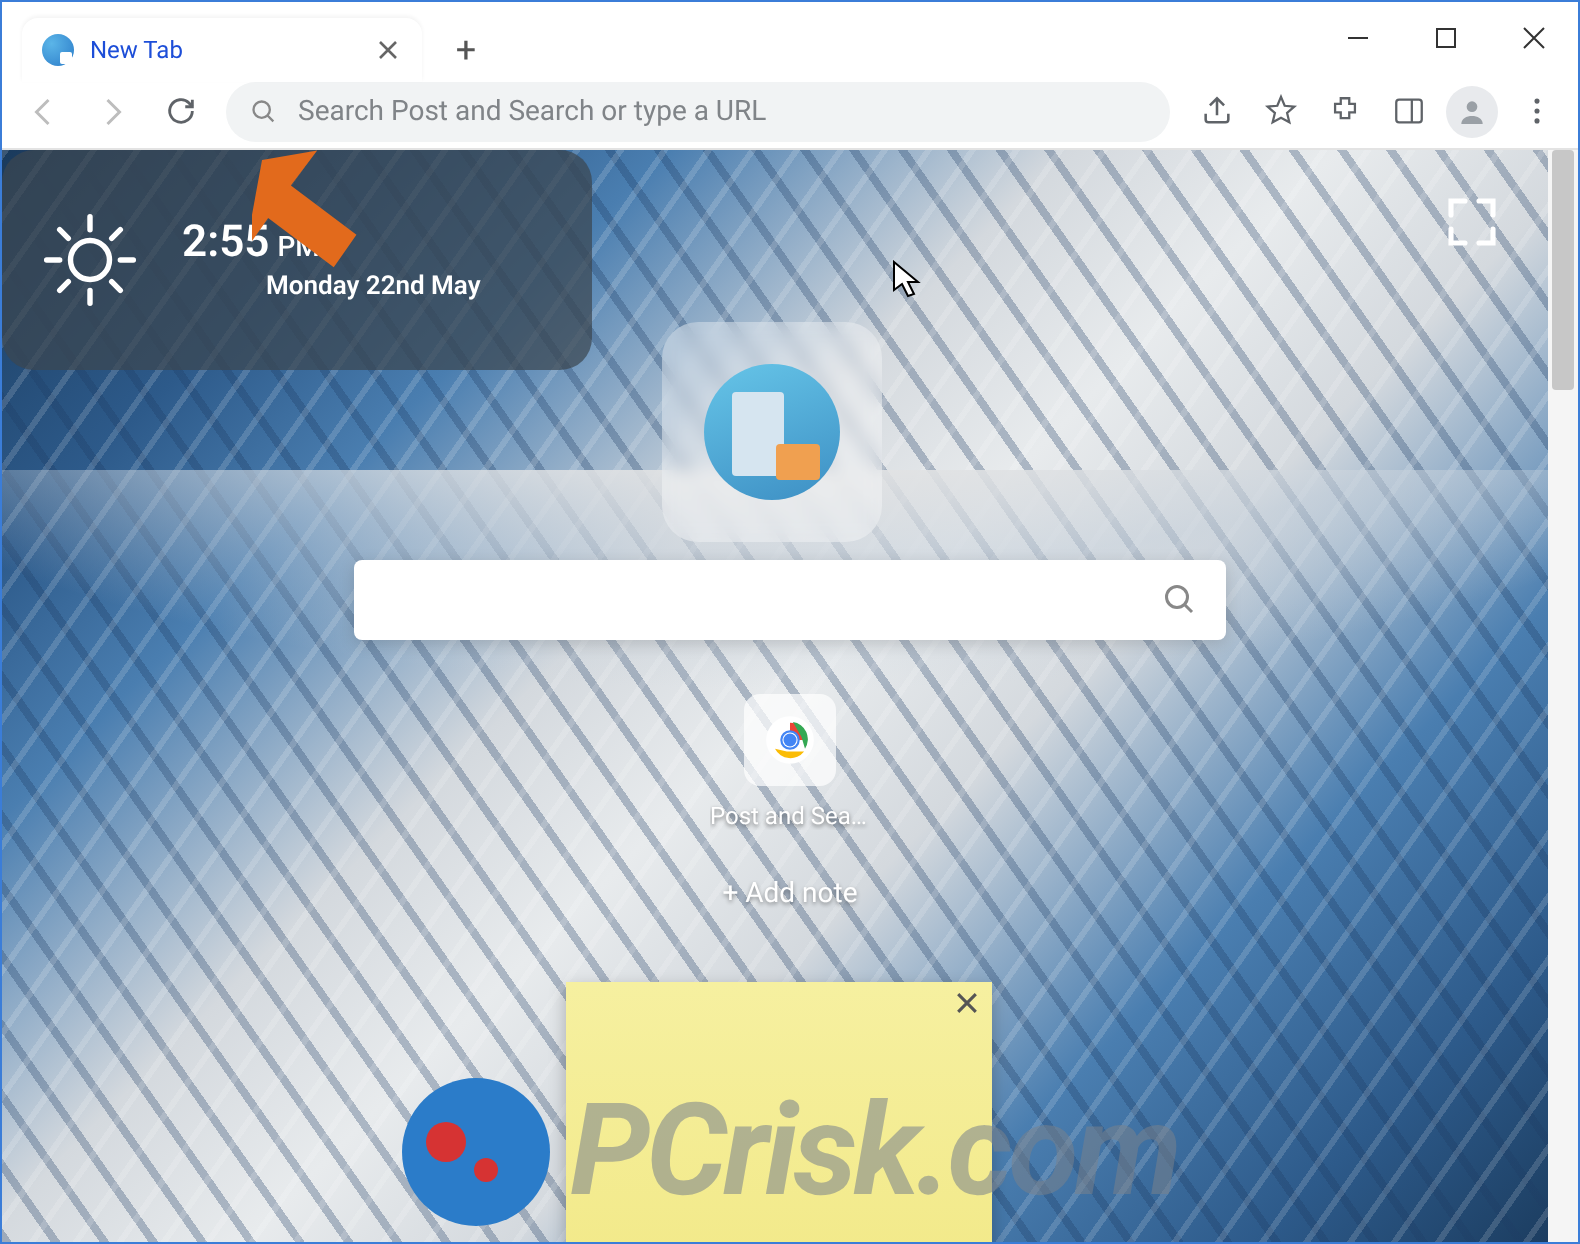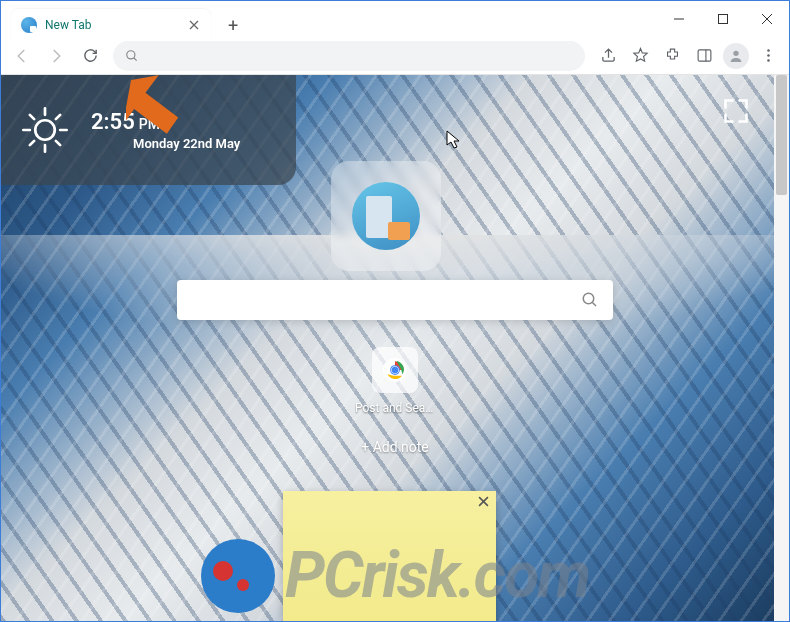--- a/index.html
+++ b/index.html
@@ -9,21 +9,21 @@
 .window { width: 100%; height: 100%; border: 1px solid #3b7dd8; position: relative; background: #fff; }
 .titlebar { height: 36px; display: flex; align-items: center; justify-content: flex-end; background: #fff; }
 .titlebar-btn { width: 44px; height: 32px; display: flex; align-items: center; justify-content: center; color: #555; }
 .titlebar-btn svg { width: 12px; height: 12px; stroke: #333; stroke-width: 1; fill: none; }
 
 
 .tabstrip { position: absolute; top: 8px; left: 10px; display: flex; align-items: center; gap: 8px; }
 .tab { display: flex; align-items: center; gap: 8px; background: #fff; border-radius: 8px 8px 0 0; padding: 6px 10px; height: 32px; width: 200px; box-shadow: 0 -1px 2px rgba(0,0,0,0.05); }
 .tab-favicon { width: 16px; height: 16px; border-radius: 50%; background: radial-gradient(circle at 30% 30%, #5bb5e8, #2b7cc9); position: relative; }
 .tab-favicon::after { content: ""; position: absolute; width: 6px; height: 6px; background:#fff; bottom:1px; right:1px; border-radius:1px; }
-.tab-title { flex: 1; font-size: 12px; color: #0f766e; white-space: nowrap; overflow: hidden; text-overflow: ellipsis; }
+.tab-title { flex: 1; font-size: 12px; color: #1d4ed8; white-space: nowrap; overflow: hidden; text-overflow: ellipsis; }
 .tab-close { width: 14px; height: 14px; display: flex; align-items: center; justify-content: center; color: #666; }
 .new-tab { width: 28px; height: 28px; display: flex; align-items: center; justify-content: center; color: #555; font-size: 18px; border-radius: 50%; }
 
 
 .toolbar { height: 38px; display: flex; align-items: center; padding: 0 6px; gap: 4px; border-bottom: 1px solid #e3e3e3; background: #fff; }
 .nav-btn { width: 30px; height: 30px; display: flex; align-items: center; justify-content: center; border-radius: 50%; color: #5f6368; }
 .nav-btn.disabled { color: #bdbdbd; }
 .addressbar { flex: 1; height: 30px; background: #f1f3f4; border-radius: 15px; display: flex; align-items: center; padding: 0 12px; gap: 10px; margin: 0 4px; }
 .addressbar-icon { width: 14px; height: 14px; color: #888; }
 .addressbar-text { flex: 1; font-size: 14px; color: #808488; }
@@ -39,21 +39,21 @@
 .bg::before { content:""; position:absolute; inset:0; background:
   repeating-linear-gradient(125deg, rgba(255,255,255,0.15) 0px, rgba(255,255,255,0.15) 3px, transparent 3px, transparent 18px),
   repeating-linear-gradient(55deg, rgba(30,60,100,0.3) 0px, rgba(30,60,100,0.3) 4px, transparent 4px, transparent 20px);
 }
 .bg-curve { position:absolute; left:0; right:0; top:160px; height:200px; background: radial-gradient(ellipse 800px 300px at 50% -100px, #e5e5e5 30%, rgba(200,210,220,0.6) 50%, transparent 70%); }
 
 .scrollbar { position:absolute; right:0; top:0; bottom:0; width:15px; background:#f5f5f5; }
 .scrollbar-thumb { position:absolute; top:0; left:2px; right:2px; height:120px; background:#c7c7c7; border-radius:2px; }
 
 
-.weather { position:absolute; top:0; left:0; width:295px; height:110px; background:rgba(60,70,80,0.72); border-bottom-right-radius:18px; display:flex; align-items:center; padding:0 18px; gap:20px; }
+.weather { position:absolute; top:0; left:0; width:295px; height:110px; background:rgba(60,70,80,0.72); border-bottom-right-radius:18px; display:flex; align-items:center; padding:0 18px; gap:20px;border-radius:16px; }
 .weather-icon { width:52px; height:52px; color:#fff; }
 .weather-text { color:#fff; }
 .weather-time { font-size:22px; font-weight:600; }
 .weather-time .ampm { font-size:14px; font-weight:500; margin-left:4px; }
 .weather-date { font-size:13px; font-weight:600; margin-top:2px;padding-left:42px; }
 
 
 .fullscreen-btn { position:absolute; top:22px; right:35px; width:32px; height:32px; color:#fff; }
 
 
@@ -148,20 +148,21 @@
           <path d="M20 4v5h-5" stroke="currentColor" stroke-width="2" fill="none"></path>
         </svg>
     </div>
     <div class="addressbar">
       <span class="addressbar-icon">
         <svg width="14" height="14" viewBox="0 0 24 24">
             <circle cx="10" cy="10" r="7" stroke="currentColor" stroke-width="2" fill="none"></circle>
             <path d="M15 15l5 5" stroke="currentColor" stroke-width="2"></path>
           </svg>
       </span>
+      <span class="addressbar-text">Search Post and Search or type a URL</span>
     </div>
     <div class="toolbar-right">
       <div class="toolbar-icon">
         <svg width="17" height="17" viewBox="0 0 24 24">
             <path d="M4 14v4a2 2 0 002 2h12a2 2 0 002-2v-4M12 3v12M7 8l5-5 5 5" stroke="currentColor" stroke-width="1.8" fill="none"></path>
           </svg>
       </div>
       <div class="toolbar-icon">
         <svg width="17" height="17" viewBox="0 0 24 24">
             <path d="M12 2l2.6 6.3 6.8.6-5.1 4.5 1.6 6.6L12 16.8 6.1 20l1.6-6.6L2.6 8.9l6.8-.6z" stroke="currentColor" stroke-width="1.6" fill="none"></path>

